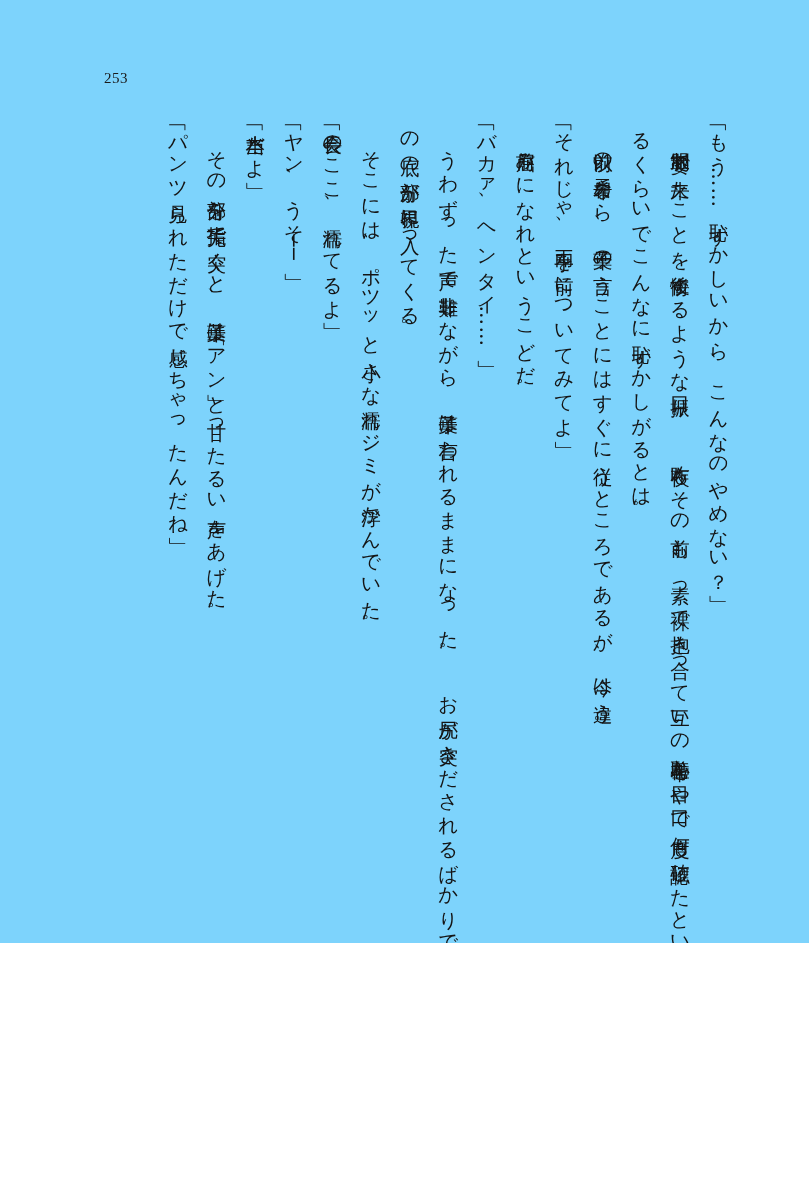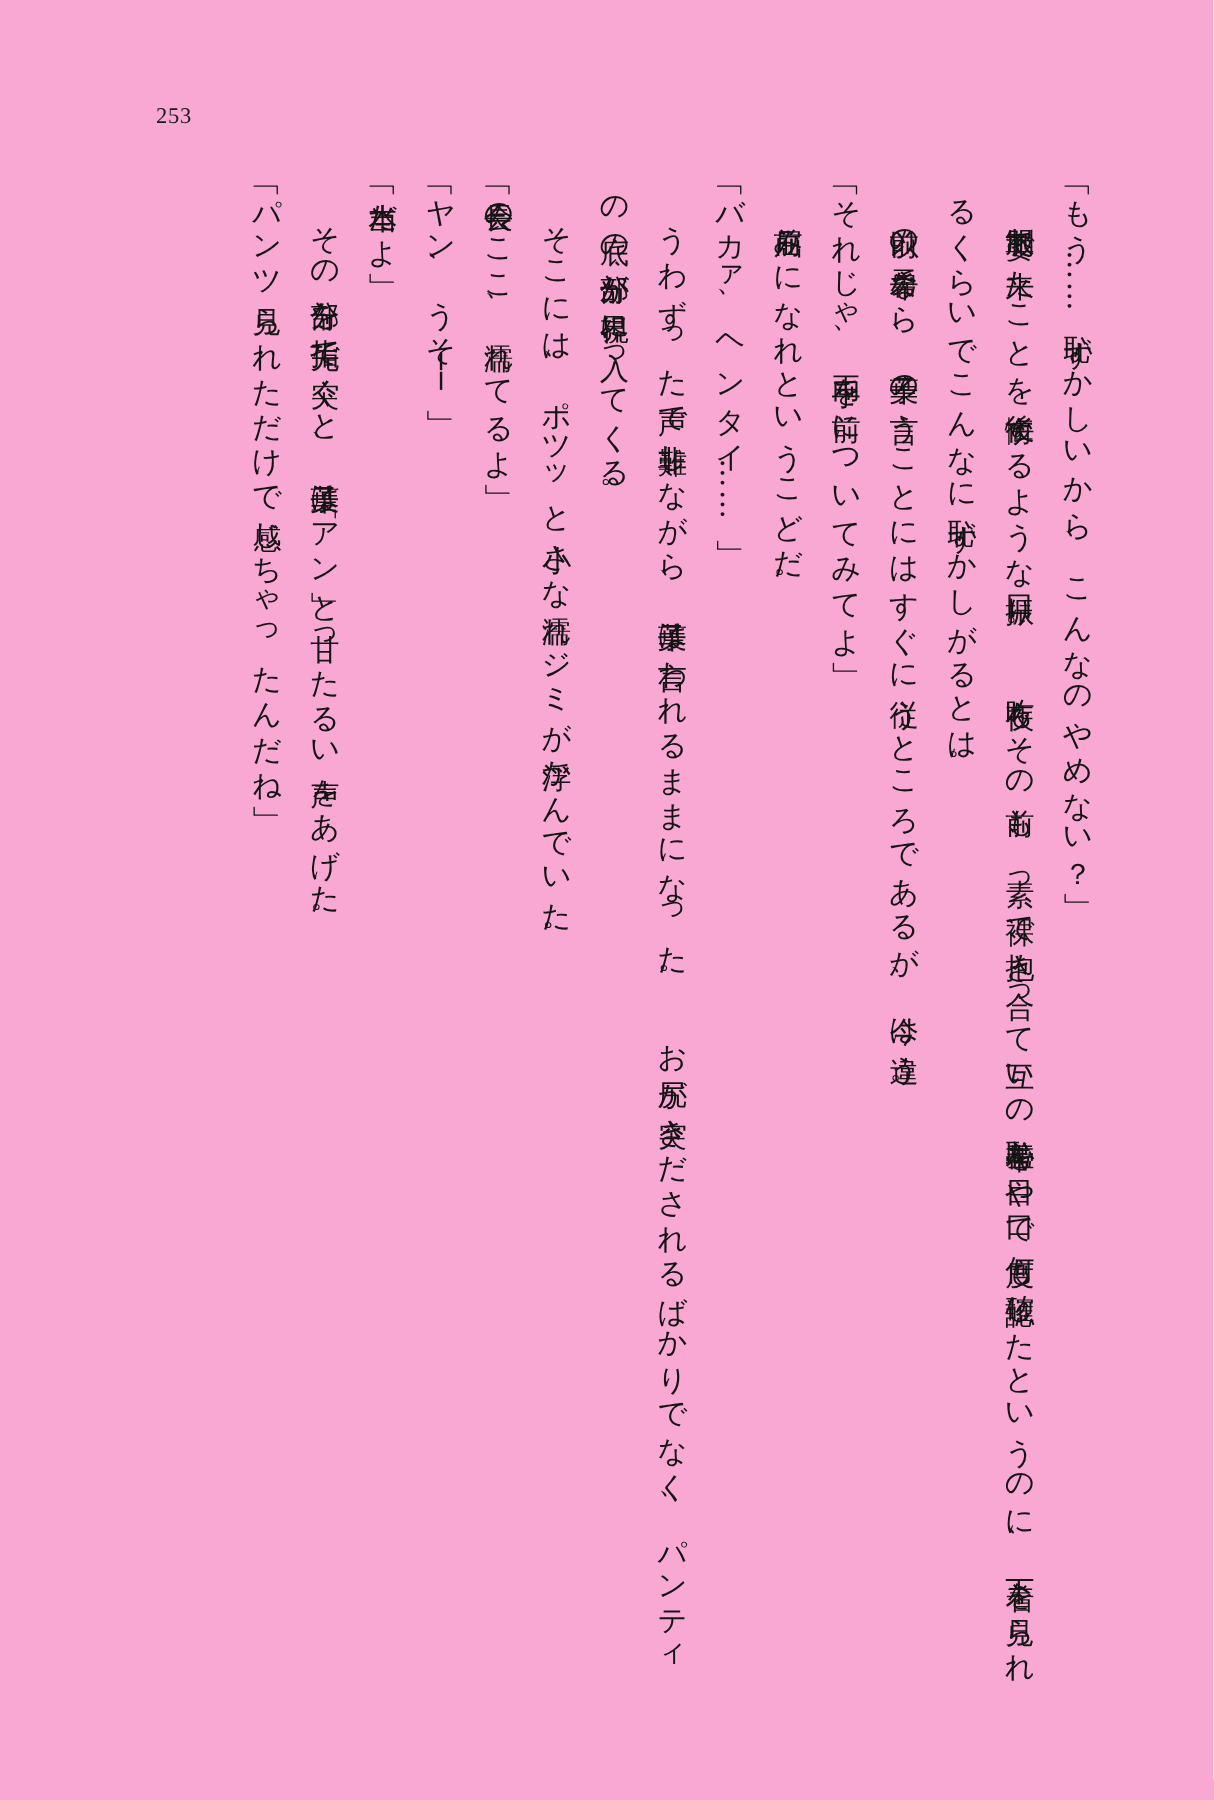--- a/index.html
+++ b/index.html
@@ -3,22 +3,22 @@
 <meta charset="utf-8">
 <style>
   html, body {
     margin: 0;
     padding: 0;
     background: #ffffff;
   }
   .page {
     position: relative;
     width: 809px;
-    height: 1200px;
-    background: #f9a8d4;
+    height: 943px;
+    background: #7dd3fc;
     overflow: hidden;
     font-family: "Liberation Serif", serif;
     text-decoration: underline;
   }
   .page-number {
     position: absolute;
     top: 70px;
     left: 104px;
     font-size: 15px;
     color: #1a1a1a;

